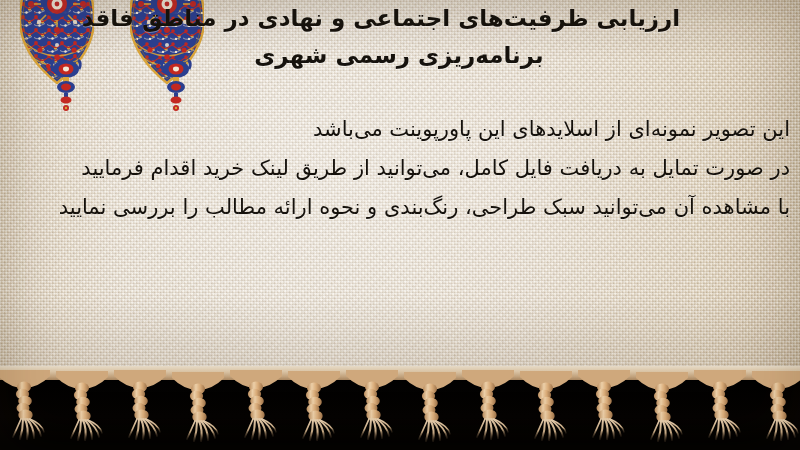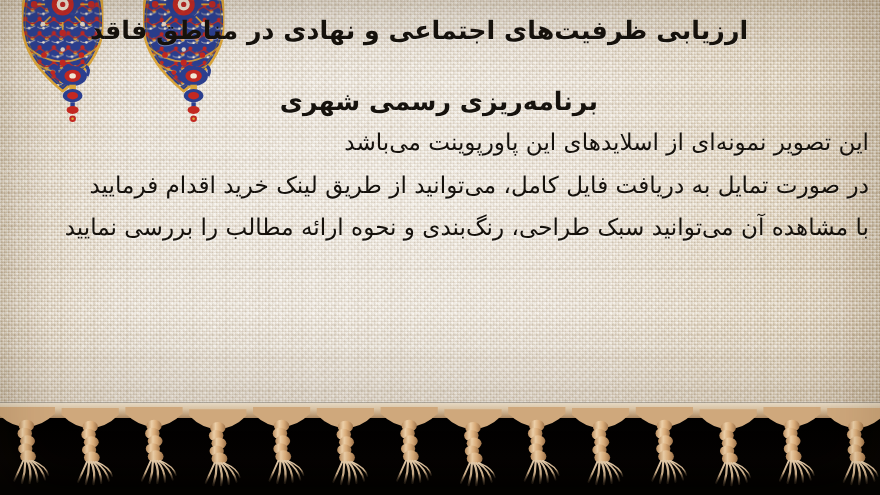--- a/index.html
+++ b/index.html
@@ -59,32 +59,32 @@
   .orn-a{left:20px;}
   .orn-b{left:130px;}
   .orn svg{display:block;}
   .pendant{position:absolute;}
   .pend-a{left:47px;top:56px;}
   .pend-b{left:157px;top:56px;}
 
   
   .text-layer{position:absolute;left:0;top:0;width:800px;height:378px;}
   .title{
-    position:absolute;right:18px;top:10px;width:762px;
+    position:absolute;right:18px;top:0;width:762px;
     text-align:center;
     color:#16120d;
     font-size:23px;line-height:1.62;
     font-weight:700;
     letter-spacing:.2px;
     text-shadow:0 1px 0 rgba(255,255,255,.35);
     direction:rtl;
   }
   .title .tl{display:block;white-space:nowrap;}
   .title .tl-1{padding-right:40px;}
-  .title .tl-2{padding-right:4px;margin-top:28px;}
+  .title .tl-2{padding-right:4px;}
 
   .body{
     position:absolute;right:10px;top:110px;width:780px;
     color:#15110c;
     font-size:21px;line-height:1.86;
     font-weight:400;
     text-shadow:0 1px 0 rgba(255,255,255,.32);
     direction:rtl;
   }
   .body .bl{display:block;white-space:nowrap;}

